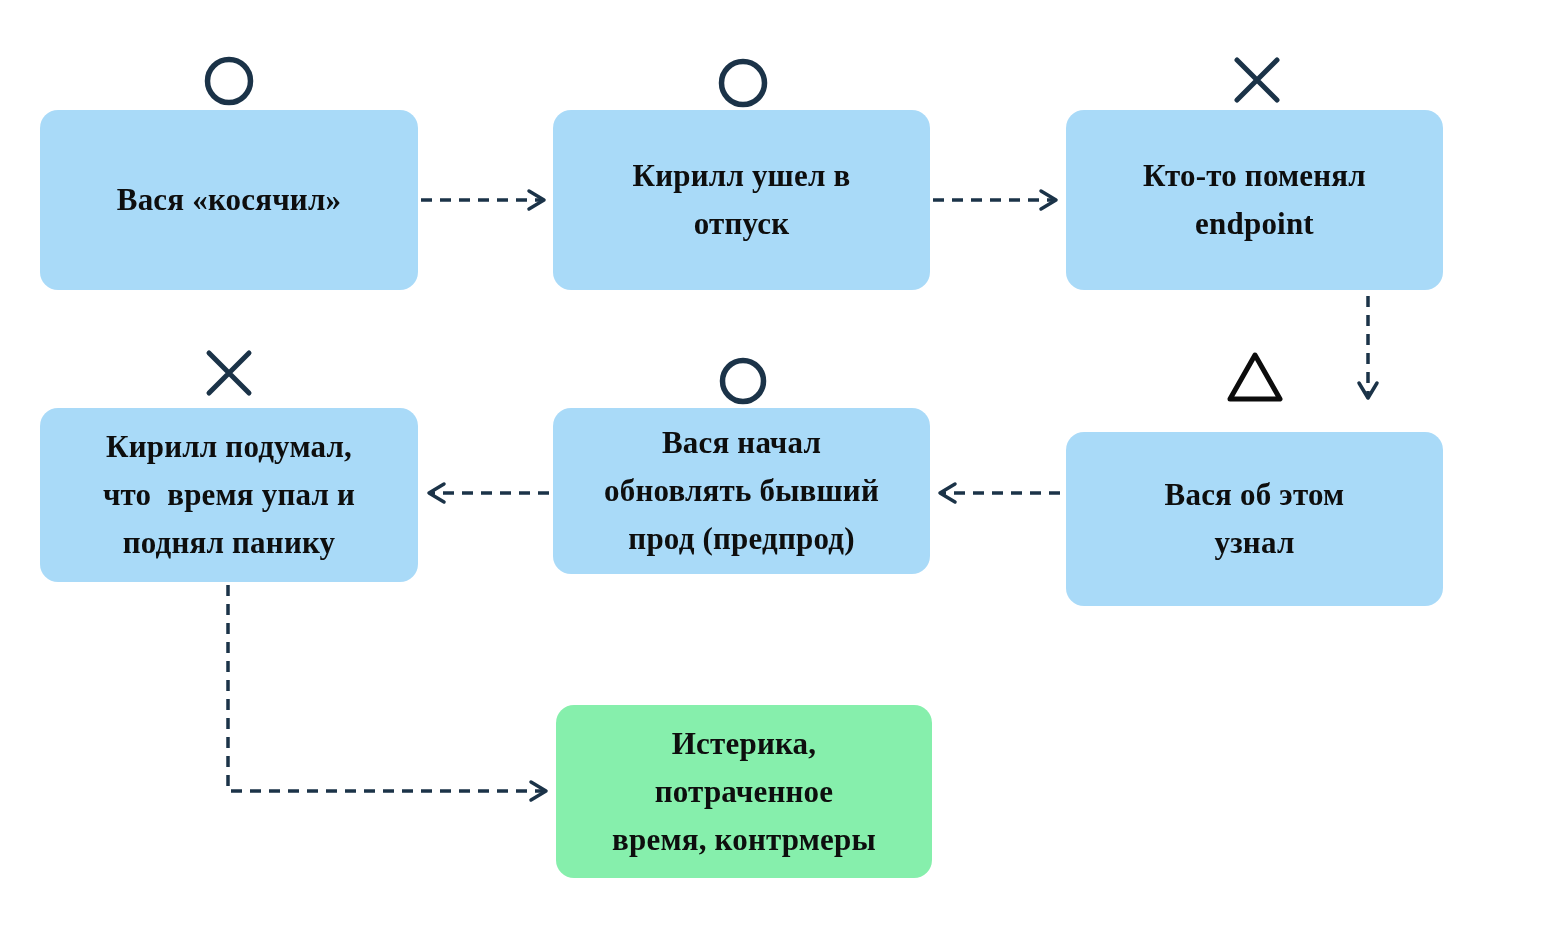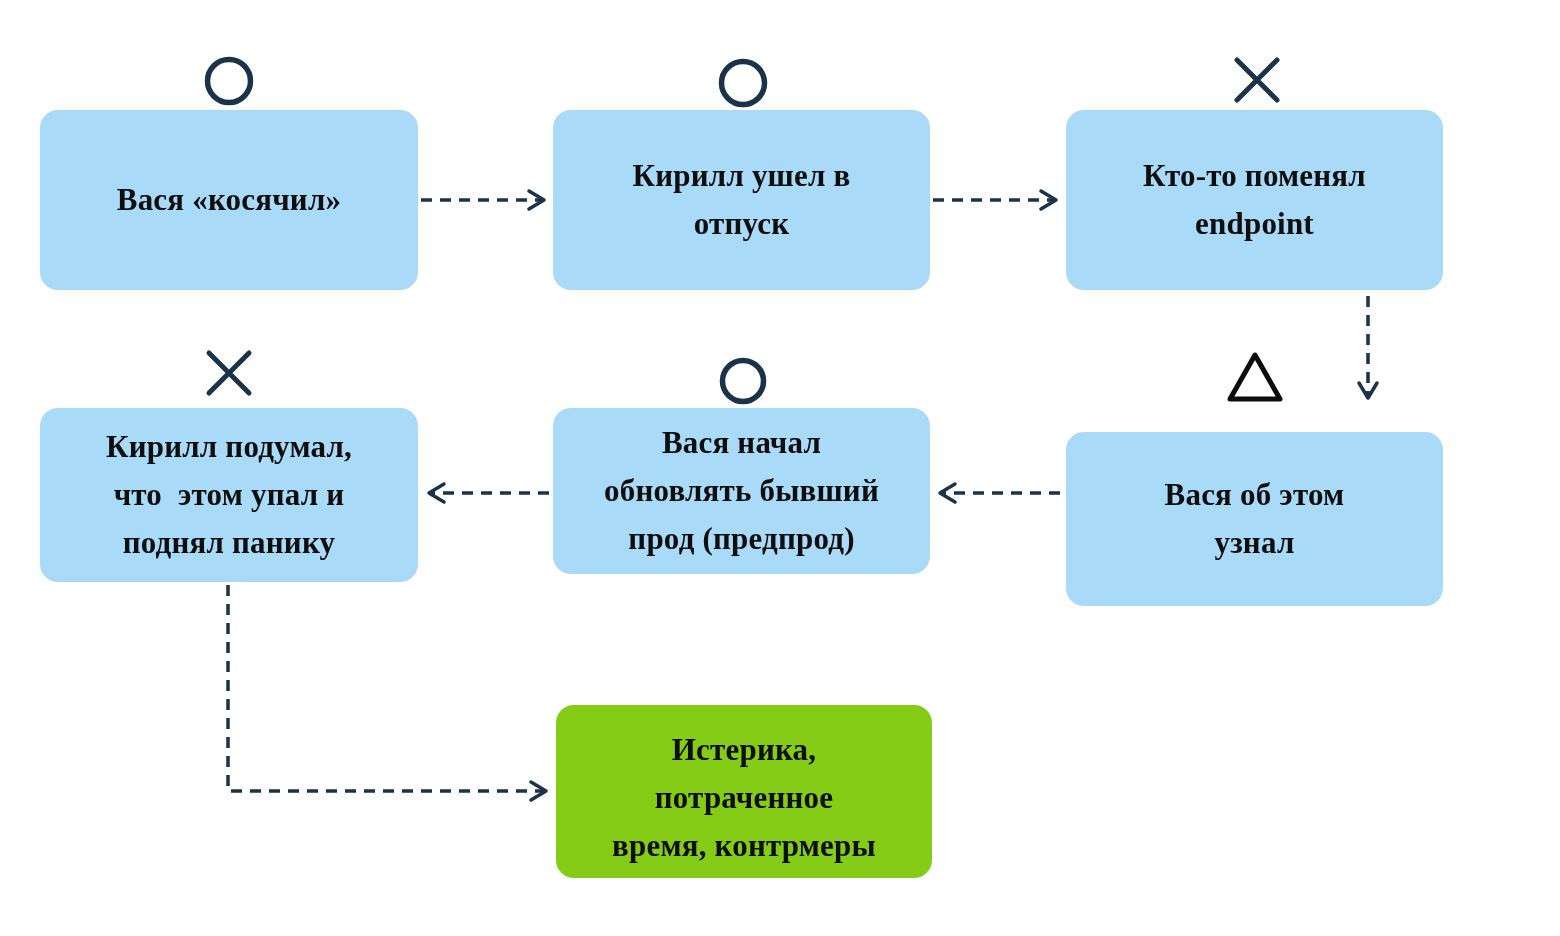--- a/index.html
+++ b/index.html
@@ -24,21 +24,21 @@
   .node {
     position: absolute;
     border-radius: 18px;
     display: flex;
     align-items: center;
     justify-content: center;
     box-sizing: border-box;
     padding: 8px 14px;
   }
   .node--step { background: #A9DAF8; }
-  .node--outcome { background: #84cc16; align-items: flex-end; }
+  .node--outcome { background: #86efac; }
   .node .label {
     white-space: pre-wrap;
     text-align: center;
     color: #0e0e0e;
     font-size: 31px;
     line-height: 48px;
     font-weight: 600;
     letter-spacing: 0.2px;
   }
   .sym {
@@ -93,21 +93,21 @@
     <span class="label">Кто-то поменял
 endpoint</span>
   </div>
   <div class="node node--step" style="left:553px;top:110px;width:377px;height:180px">
     <span class="label">Кирилл ушел в
 отпуск</span>
   </div>
 
   <div class="node node--step" style="left:40px;top:408px;width:378px;height:174px">
     <span class="label">Кирилл подумал,
-что  этом упал и
+что  время упал и
 поднял панику</span>
   </div>
   <div class="node node--step" style="left:553px;top:408px;width:377px;height:166px">
     <span class="label">Вася начал
 обновлять бывший
 прод (предпрод)</span>
   </div>
   <div class="node node--step" style="left:1066px;top:432px;width:377px;height:174px">
     <span class="label">Вася об этом
 узнал</span>

